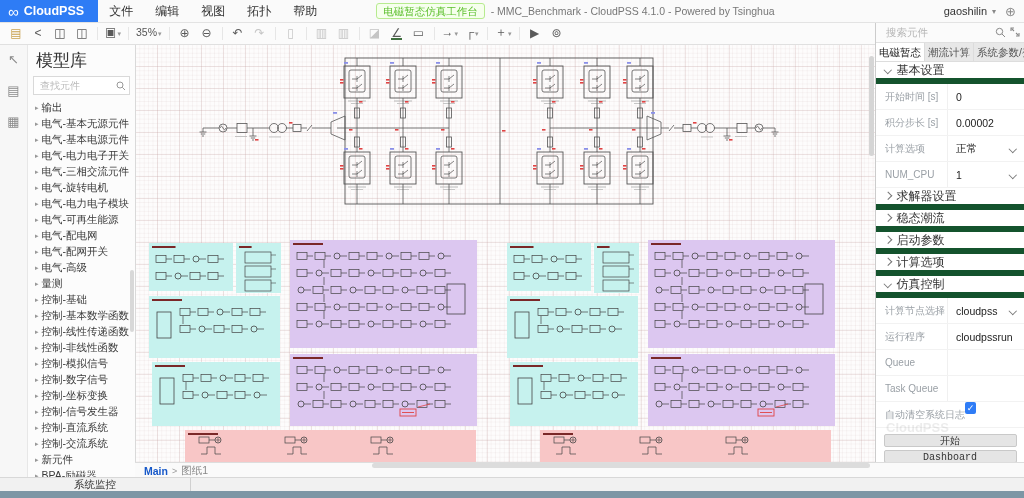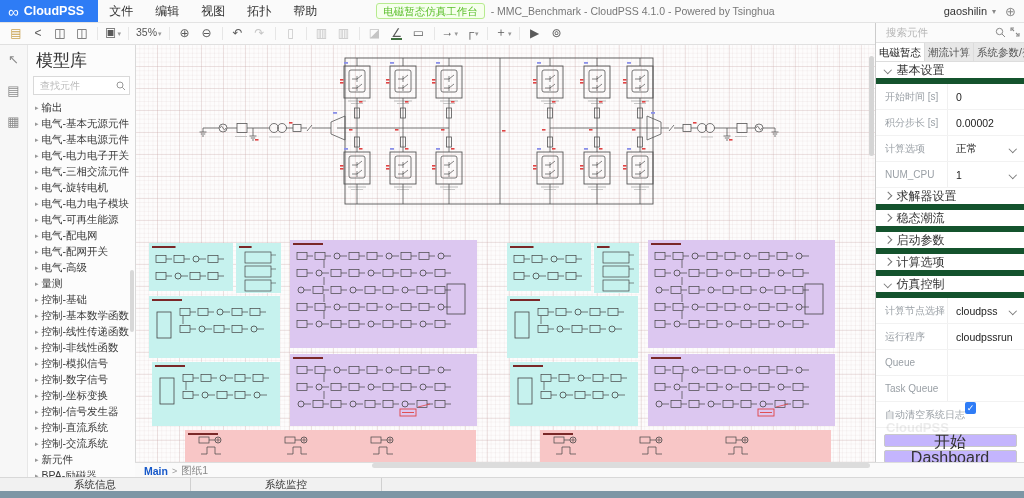--- a/index.html
+++ b/index.html
@@ -70,23 +70,23 @@
   .chev.right{transform:rotate(-45deg)}
   .fld{display:flex;align-items:stretch;height:25px;border-bottom:1px solid #f2f2f2;font-size:10px}
   .fld .lab{flex:0 0 62px;color:#9aa0a6;display:flex;align-items:center;padding-left:9px;white-space:nowrap;overflow:visible}
   .fld .val{flex:1;border-left:1px solid #f0f0f0;display:flex;align-items:center;padding-left:8px;
             font-size:10.5px;color:#222;gap:4px}
   .fld .val .chev{margin-left:auto;margin-right:9px}
   .fld.cbrow .lab{flex:1}
   .cb{width:12px;height:12px;background:#2f7cf6;border-radius:2px;color:#fff;font-size:9px;
       display:flex;align-items:center;justify-content:center;margin-right:48px}
   .rp-buttons{padding-top:6px}
-  .rp-btn{display:block;width:133px;margin:0 auto 2.5px;height:13px;line-height:11px;font-size:16px;
-          background:#c4b5fd;border:1px solid #c9c9c9;border-radius:2px;color:#333;
-          font-family:Liberation Sans, sans-serif;cursor:default}
+  .rp-btn{display:block;width:133px;margin:0 auto 2.5px;height:13px;line-height:11px;font-size:10px;
+          background:#e5e5e5;border:1px solid #c9c9c9;border-radius:2px;color:#333;
+          font-family:Liberation Mono, monospace;cursor:default}
   .watermark{position:absolute;left:10px;top:398px;font-size:13px;font-weight:bold;color:rgba(100,100,100,.12)}
   
   .breadcrumb{position:absolute;left:135px;right:0;top:462px;height:15px;background:#fafafa;
               border-top:1px solid #ddd;display:flex;align-items:center;padding-left:9px;gap:4px;z-index:26;font-size:10.5px}
   .bc-root{color:#1658c9;font-weight:bold;cursor:default}
   .bc-sep{color:#999;font-size:9px}
   .bc-sheet{color:#888;cursor:default}
   .h-scroll{position:absolute;left:372px;top:463px;width:498px;height:5px;background:#dcdcdc;border-radius:3px;z-index:27}
   .btabs{position:absolute;left:0;right:0;top:477px;height:14px;background:#f1f1f1;border-top:1px solid #d8d8d8;
          display:flex;z-index:30}
@@ -1167,16 +1167,15 @@
   <div class="watermark">CloudPSS</div>
 </div>
 
 <div class="breadcrumb">
   <span class="bc-root">Main</span>
   <span class="bc-sep">&gt;</span>
   <span class="bc-sheet">图纸1</span>
 </div>
 <div class="h-scroll"></div>
 <div class="btabs">
-  <span class="btab">系统信息</span>
   <span class="btab">系统监控</span>
 </div>
 <div class="slate"></div>
 
 </body></html>

